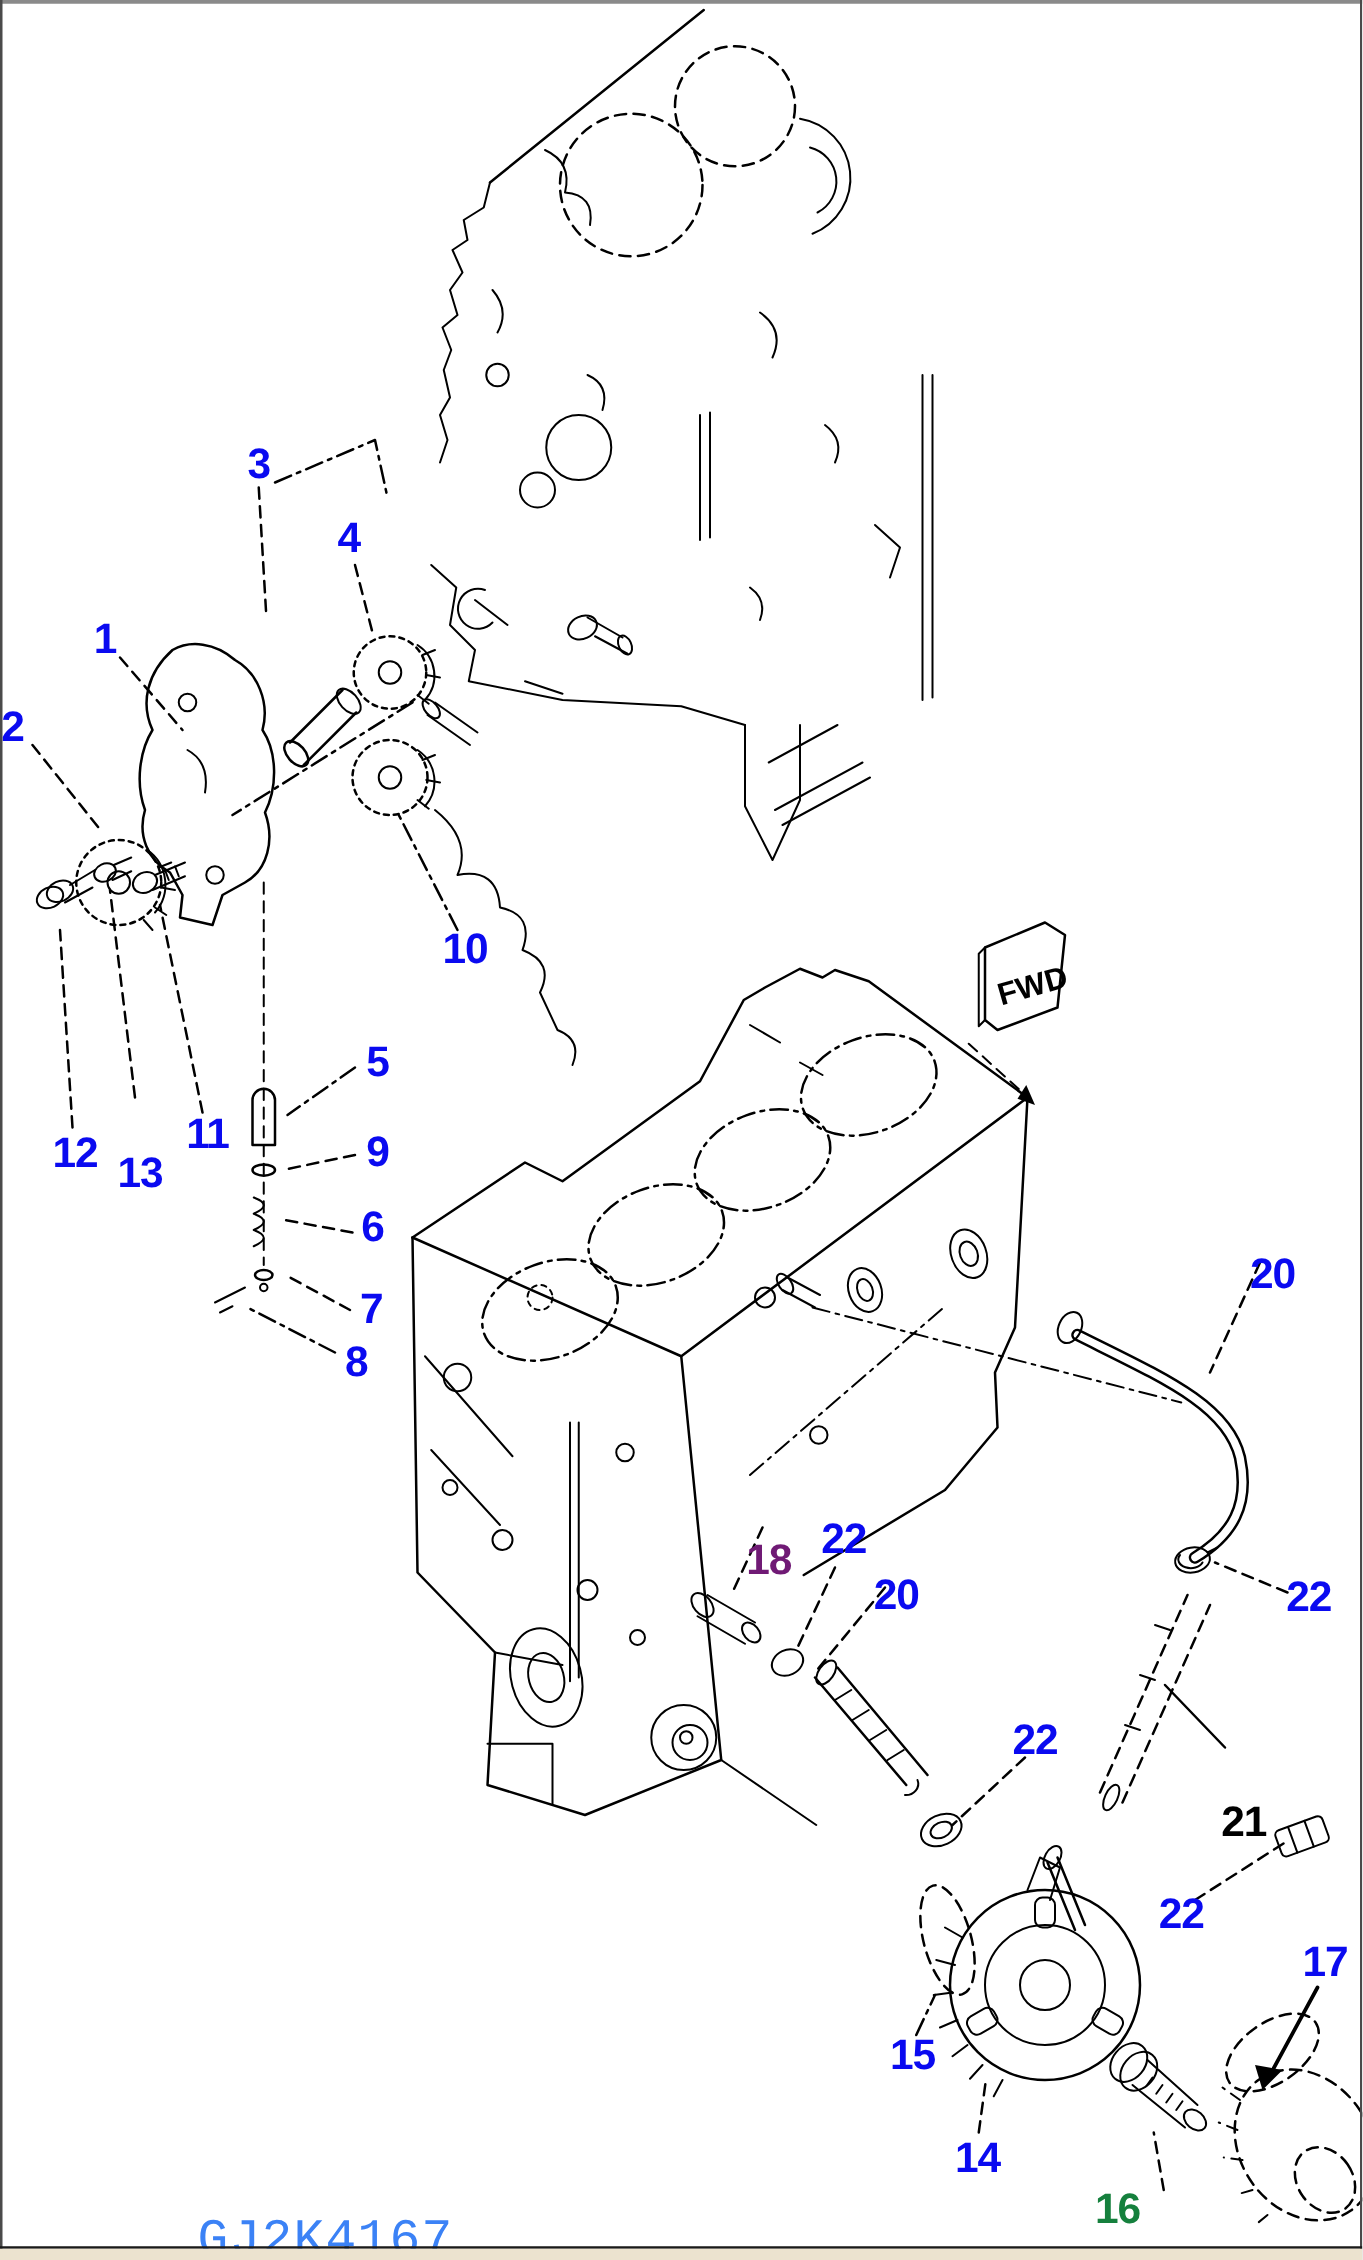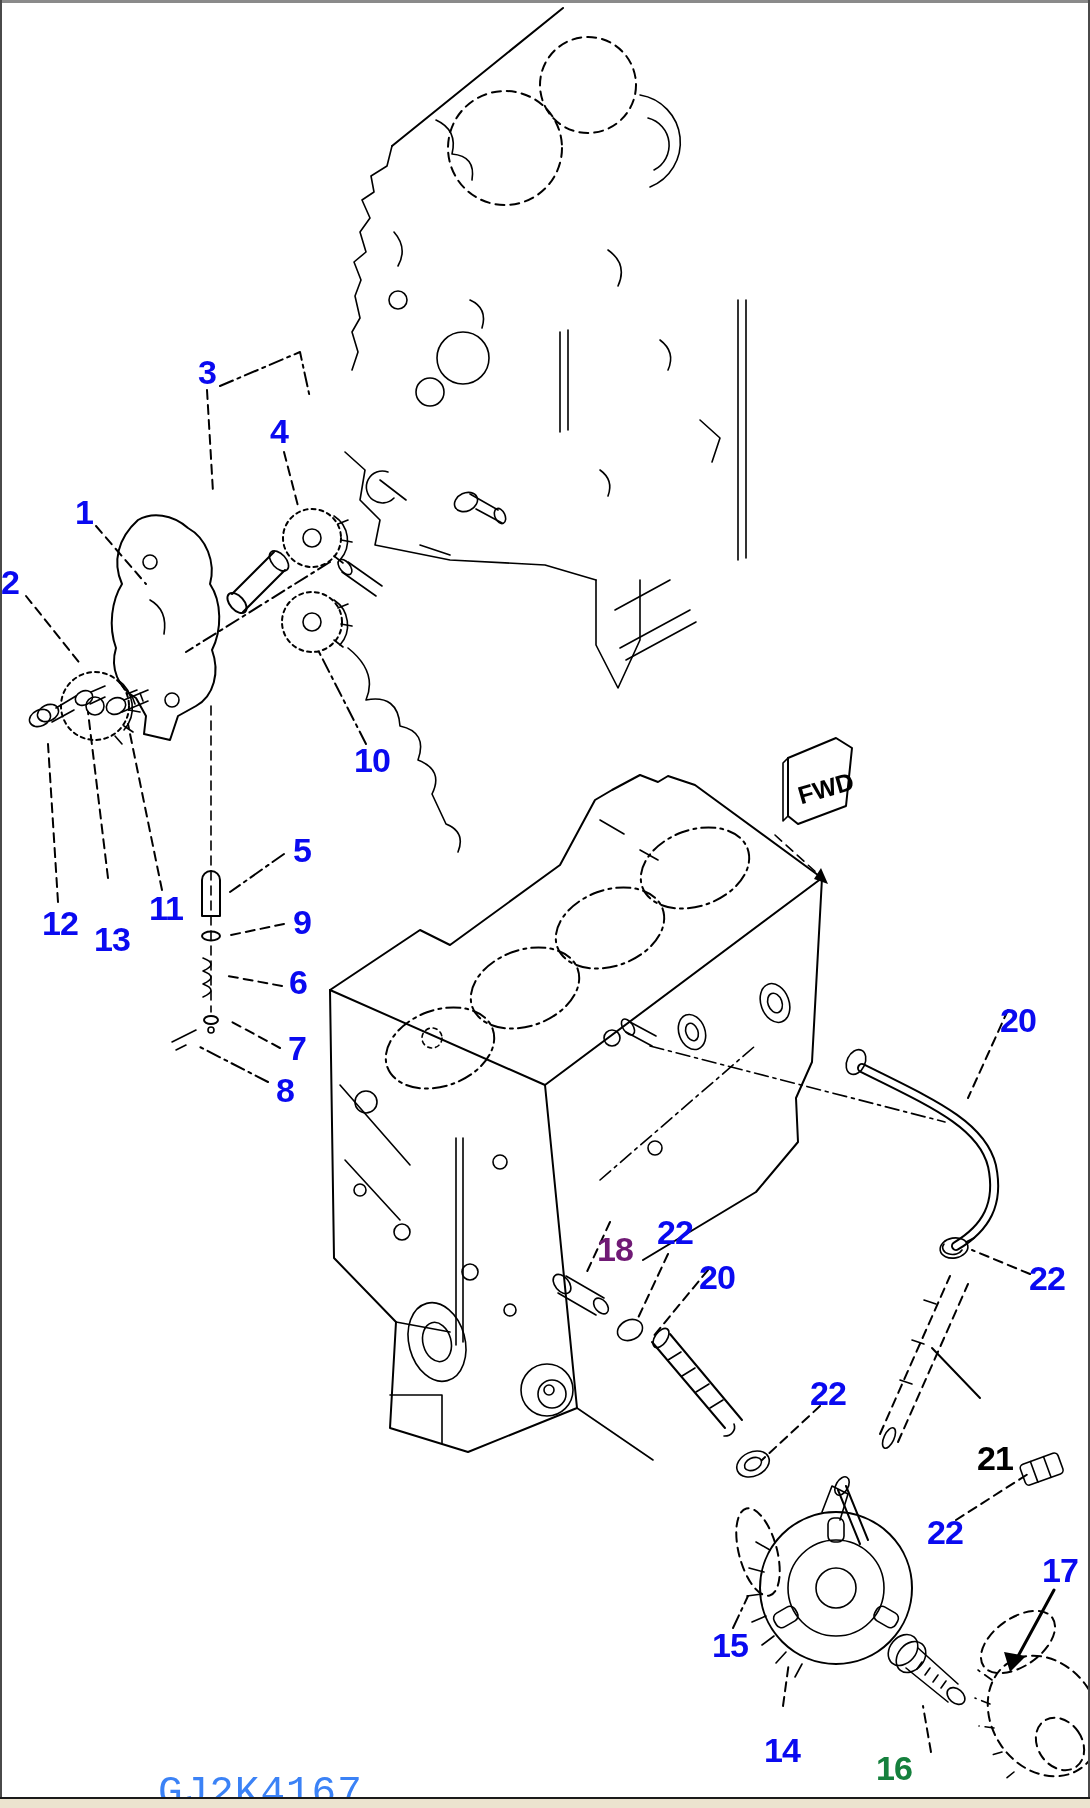--- a/index.html
+++ b/index.html
@@ -327,21 +327,21 @@
       <div class="callout" style="left: 279px; top: 431px; color: rgb(10, 10, 240);">4</div>
       <div class="callout" style="left: 302px; top: 850px; color: rgb(10, 10, 240);">5</div>
       <div class="callout" style="left: 298px; top: 982px; color: rgb(10, 10, 240);">6</div>
       <div class="callout" style="left: 297px; top: 1048px; color: rgb(10, 10, 240);">7</div>
       <div class="callout" style="left: 285px; top: 1090px; color: rgb(10, 10, 240);">8</div>
       <div class="callout" style="left: 302px; top: 922px; color: rgb(10, 10, 240);">9</div>
       <div class="callout" style="left: 372px; top: 760px; color: rgb(10, 10, 240);">10</div>
       <div class="callout" style="left: 166px; top: 908px; color: rgb(10, 10, 240);">11</div>
       <div class="callout" style="left: 60px; top: 923px; color: rgb(10, 10, 240);">12</div>
       <div class="callout" style="left: 112px; top: 895px; color: rgb(10, 10, 240); margin-top: 44px;">13</div>
-      <div class="callout" style="left: 782px; top: 1727px; color: rgb(10, 10, 240); margin-top: 23px;">14</div>
+      <div class="callout" style="left: 782px; top: 1727px; color: rgb(10, 10, 240);">14</div>
       <div class="callout" style="left: 730px; top: 1645px; color: rgb(10, 10, 240);">15</div>
       <div class="callout" style="left: 894px; top: 1768px; color: #15803d;">16</div>
       <div class="callout" style="left: 1060px; top: 1570px; color: rgb(10, 10, 240);">17</div>
       <div class="callout" style="left: 615px; top: 1202px; color: #701a75; margin-top: 47px;">18</div>
       <div class="callout" style="left: 717px; top: 1277px; color: rgb(10, 10, 240);">20</div>
       <div class="callout" style="left: 1018px; top: 988px; color: rgb(10, 10, 240); margin-top: 32px;">20</div>
       <div class="callout" style="left: 995px; top: 1458px; color: #000000;">21</div>
       <div class="callout" style="left: 675px; top: 1232px; color: rgb(10, 10, 240);">22</div>
       <div class="callout" style="left: 1047px; top: 1278px; color: rgb(10, 10, 240);">22</div>
       <div class="callout" style="left: 828px; top: 1393px; color: rgb(10, 10, 240);">22</div>

